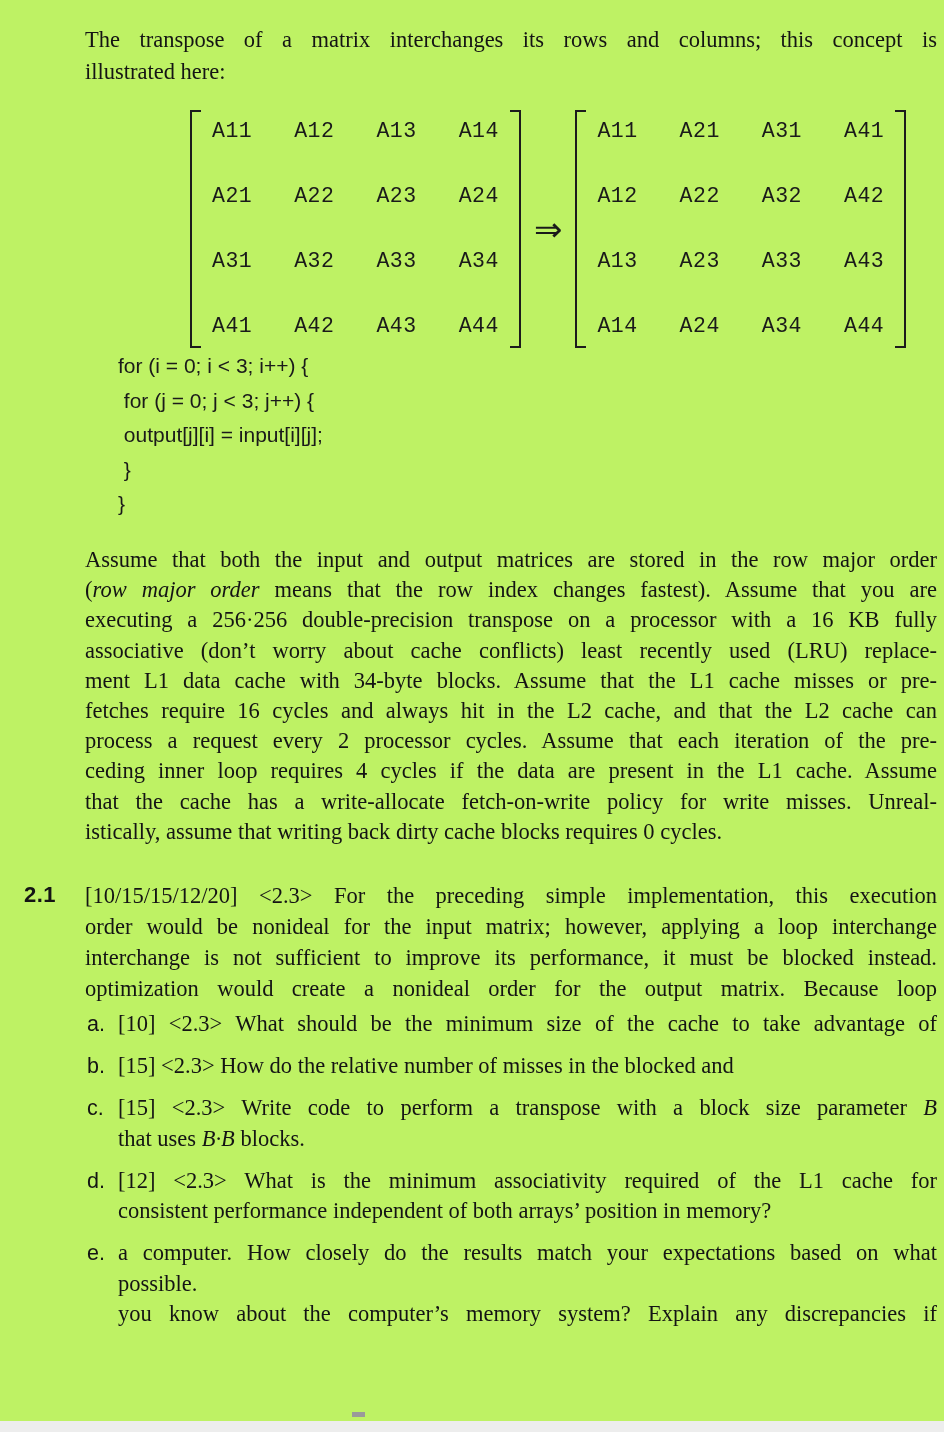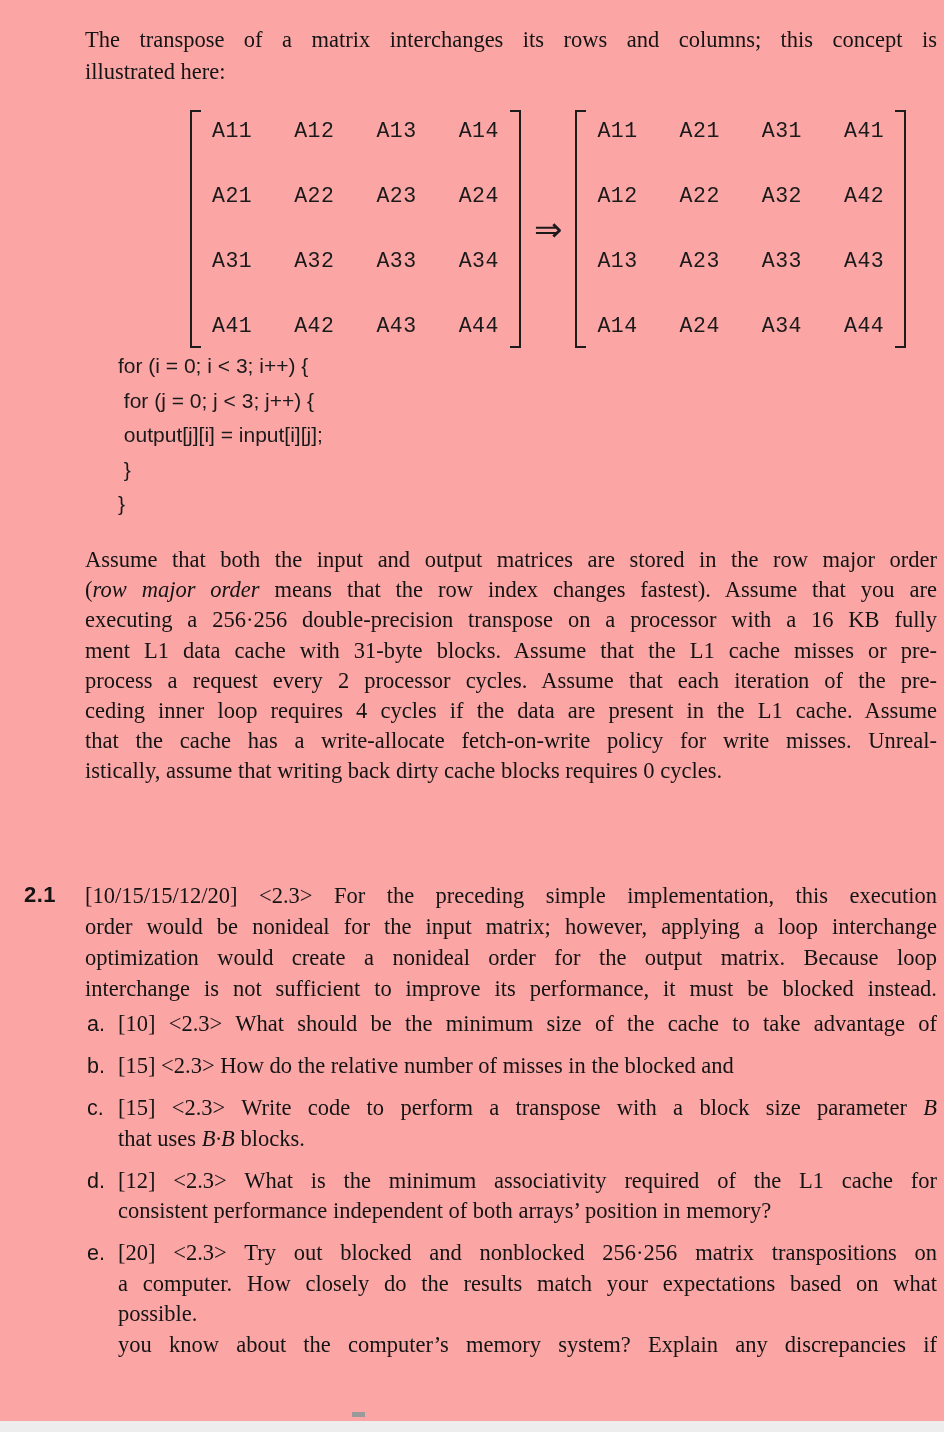--- a/index.html
+++ b/index.html
@@ -1,20 +1,20 @@
 <!DOCTYPE html>
 <html><head>
 <meta charset="utf-8">
 <style>
   * { margin:0; padding:0; box-sizing:border-box; }
   html,body { background:#ffffff; }
   .page {
     position:relative;
     width:944px; height:1432px;
-    background:#fca5a5;
+    background:#bef264;
     color:#141414;
     font-family:"Liberation Serif", serif;
     overflow:hidden;
   }
   .line { font-size:22.5px; line-height:30.5px; }
   .j { text-align:justify; text-align-last:justify; }
 
   
   #intro { position:absolute; left:85px; top:24px; width:852px; }
   #intro .line { line-height:32px; }
@@ -152,33 +152,35 @@
     <div class="cline"> for (j = 0; j &lt; 3; j++) {</div>
     <div class="cline"> output[j][i] = input[i][j];</div>
     <div class="cline"> }</div>
     <div class="cline">}</div>
   </div>
 
   <div id="assumptions">
     <div class="line j">Assume that both the input and output matrices are stored in the row major order</div>
     <div class="line j"><span>(</span><i>row major order</i><span> means that the row index changes fastest). Assume that you are</span></div>
     <div class="line j">executing a 256·256 double-precision transpose on a processor with a 16 KB fully</div>
-    <div class="line j">ment L1 data cache with 31-byte blocks. Assume that the L1 cache misses or pre-</div>
+    <div class="line j">associative (don’t worry about cache conflicts) least recently used (LRU) replace-</div>
+    <div class="line j">ment L1 data cache with 34-byte blocks. Assume that the L1 cache misses or pre-</div>
+    <div class="line j">fetches require 16 cycles and always hit in the L2 cache, and that the L2 cache can</div>
     <div class="line j">process a request every 2 processor cycles. Assume that each iteration of the pre-</div>
     <div class="line j">ceding inner loop requires 4 cycles if the data are present in the L1 cache. Assume</div>
     <div class="line j">that the cache has a write-allocate fetch-on-write policy for write misses. Unreal-</div>
     <div class="line">istically, assume that writing back dirty cache blocks requires 0 cycles.</div>
   </div>
 
   <div id="ex-number">2.1</div>
   <div id="exercise">
     <div class="line j">[10/15/15/12/20] &lt;2.3&gt; For the preceding simple implementation, this execution</div>
     <div class="line j">order would be nonideal for the input matrix; however, applying a loop interchange</div>
+    <div class="line j">interchange is not sufficient to improve its performance, it must be blocked instead.</div>
     <div class="line j">optimization would create a nonideal order for the output matrix. Because loop</div>
-    <div class="line j">interchange is not sufficient to improve its performance, it must be blocked instead.</div>
   </div>
 
   <div id="items">
 
     <div class="item">
       <div class="ltr">a.</div>
       <div class="itxt">
         <div class="line j">[10] &lt;2.3&gt; What should be the minimum size of the cache to take advantage of</div>
       </div>
     </div>
@@ -202,21 +204,20 @@
       <div class="ltr">d.</div>
       <div class="itxt">
         <div class="line j">[12] &lt;2.3&gt; What is the minimum associativity required of the L1 cache for</div>
         <div class="line">consistent performance independent of both arrays’ position in memory?</div>
       </div>
     </div>
 
     <div class="item">
       <div class="ltr">e.</div>
       <div class="itxt">
-        <div class="line j">[20] &lt;2.3&gt; Try out blocked and nonblocked 256·256 matrix transpositions on</div>
         <div class="line j">a computer. How closely do the results match your expectations based on what</div>
         <div class="line">possible.</div>
         <div class="line j">you know about the computer’s memory system? Explain any discrepancies if</div>
       </div>
     </div>
 
   </div>
 
   <div id="scan-speck"></div>
   <div id="bottom-bar"></div>

